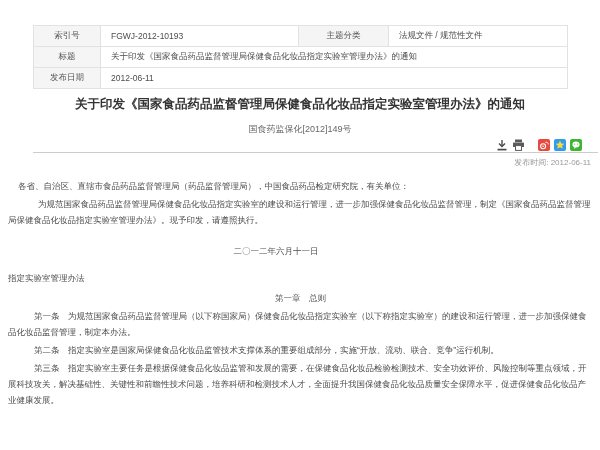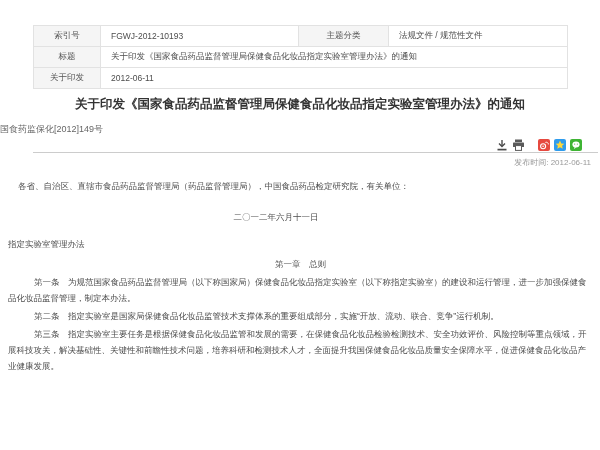--- a/index.html
+++ b/index.html
@@ -9,21 +9,21 @@
 
   
   .meta-table{position:absolute;left:33px;top:25px;width:534px;
               border-collapse:collapse;table-layout:fixed;font-size:8.5px;color:#555;}
   .meta-table td{border:1px solid #e2e2e2;height:20px;padding:0;overflow:hidden;white-space:nowrap;}
   .meta-table td.lbl{background:#f5f5f5;text-align:center;color:#555;}
   .meta-table td.val{padding-left:10px;background:#fff;color:#4d4d4d;margin-left:16px;}
 
   .doc-title{position:absolute;left:0;top:95px;width:600px;margin:0;text-align:center;
              font-size:12.5px;font-weight:bold;color:#333;line-height:18px;}
-  .doc-number{position:absolute;left:0;top:123px;width:600px;text-align:left;
+  .doc-number{position:absolute;left:0;top:123px;width:600px;text-align:center;
               font-size:9px;color:#666;}
 
   .toolbar{position:absolute;top:139px;right:18px;display:flex;align-items:center;gap:4px;}
   .toolbar .spacer{width:5px;}
   .toolbar svg{display:block;cursor:pointer;}
 
   .divider{position:absolute;left:33px;right:2px;top:152px;border-top:1px solid #cccccc;height:0;}
   .pub-time{position:absolute;top:157px;right:9px;font-size:8px;color:#999;text-align:right;}
 
   .doc-body{position:absolute;left:6px;right:5px;top:176px;
@@ -55,21 +55,21 @@
       <td class="lbl">索引号</td>
       <td class="val">FGWJ-2012-10193</td>
       <td class="lbl">主题分类</td>
       <td class="val">法规文件 / 规范性文件</td>
     </tr>
     <tr>
       <td class="lbl">标题</td>
       <td class="val" colspan="3">关于印发《国家食品药品监督管理局保健食品化妆品指定实验室管理办法》的通知</td>
     </tr>
     <tr>
-      <td class="lbl">关于印发</td>
+      <td class="lbl">发布日期</td>
       <td class="val" colspan="3">2012-06-11</td>
     </tr>
   </tbody>
     </table>
 
   <h1 class="doc-title">关于印发《国家食品药品监督管理局保健食品化妆品指定实验室管理办法》的通知</h1>
   <div class="doc-number">国食药监保化[2012]149号</div>
 
   <div class="toolbar">
     <svg width="12" height="12" viewBox="0 0 12 12">
@@ -100,20 +100,21 @@
       <circle cx="4.7" cy="5.1" r="0.55" fill="#3eb434"></circle>
       <circle cx="7.3" cy="5.1" r="0.55" fill="#3eb434"></circle>
     </svg>
   </div>
 
   <div class="divider"></div>
   <div class="pub-time">发布时间: 2012-06-11</div>
 
   <div class="doc-body">
     <p class="salutation">各省、自治区、直辖市食品药品监督管理局（药品监督管理局），中国食品药品检定研究院，有关单位：</p>
+    <p class="intro">为规范国家食品药品监督管理局保健食品化妆品指定实验室的建设和运行管理，进一步加强保健食品化妆品监督管理，制定《国家食品药品监督管理局保健食品化妆品指定实验室管理办法》。现予印发，请遵照执行。</p>
 
     <div class="signature">
       <p>二〇一二年六月十一日</p>
     </div>
 
     <div class="reg-title">
       <p class="rt2">指定实验室管理办法</p>
     </div>
 
     <p class="chapter">第一章　总则</p>

